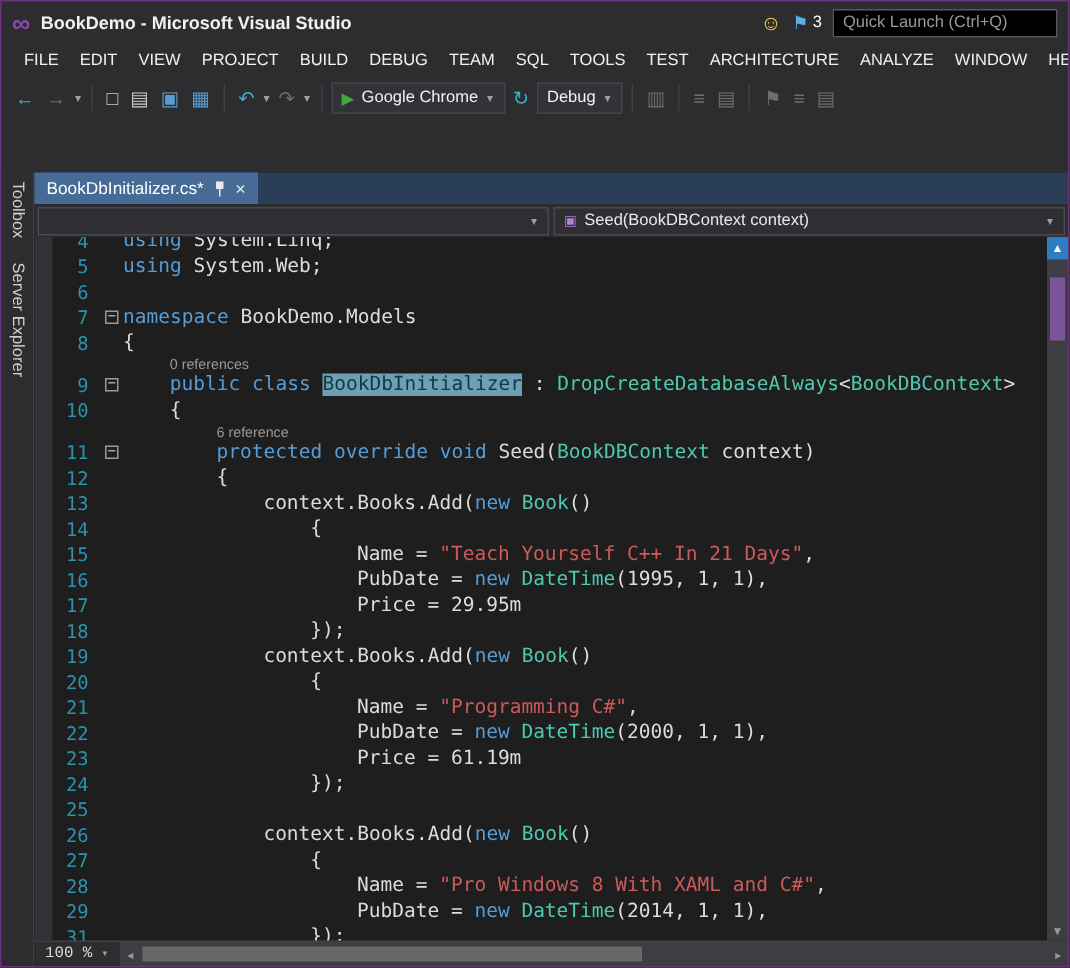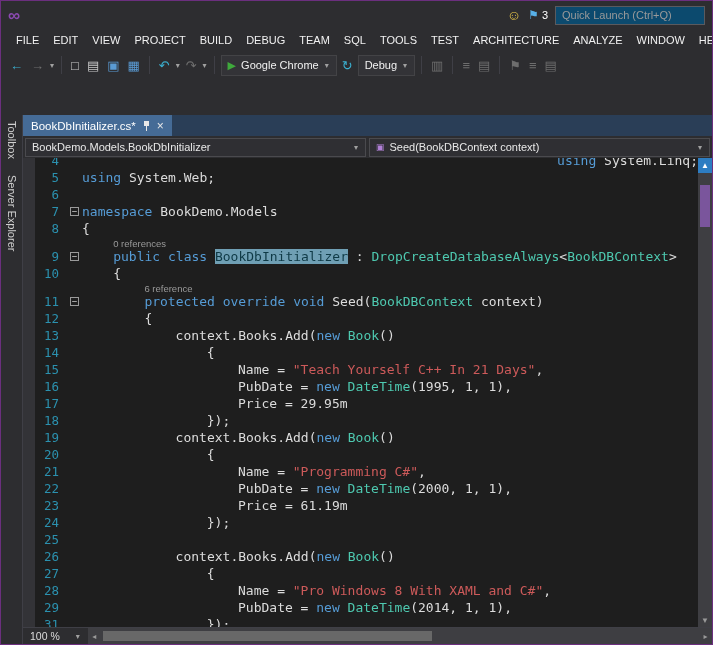--- a/index.html
+++ b/index.html
@@ -16,21 +16,21 @@
   
   .titlebar { height:28px; display:flex; align-items:center; padding:0 7px; gap:7px; flex:0 0 auto; }
   .logo { color:var(--logo-purple); font-size:17px; font-weight:bold; line-height:1; }
   .title-text { color:#f1f1f1; font-size:12px; font-weight:bold; }
   .title-right { margin-left:auto; display:flex; align-items:center; gap:7px; }
   .smiley { color:var(--smiley-yellow); font-size:14px; }
   .flag-wrap { display:flex; align-items:center; gap:3px; }
   .flag { color:var(--flag-blue); font-size:12px; }
   .flag-count { color:#ffffff; font-size:11px; }
   .quicklaunch {
-    width:150px; height:19px; background:#0c4a6e; border:1px solid #5a5a5e;
+    width:150px; height:19px; background:#000000; border:1px solid #5a5a5e;
     color:#999999; font-size:11px; line-height:17px; padding:0 6px;
     white-space:nowrap; overflow:hidden;
   }
   
   .menubar { height:22px; display:flex; align-items:center; padding:0 8px; flex:0 0 auto; }
   .mi { color:#f1f1f1; font-size:11px; padding:3px 7px; cursor:default; }
   
   .toolbar { height:28px; display:flex; align-items:center; padding:0 6px; gap:2px; flex:0 0 auto; }
   .tb-ic { font-size:13px; padding:1px 3px; line-height:1; }
   .caret { font-size:8px; color:#a0a0a0; padding:0 1px; }
@@ -93,33 +93,34 @@
   .tok-p { color:var(--plain); }
   .tok-h { background:var(--highlight-bg); color:var(--highlight-fg); }
   
   .vscroll { width:14px; flex:0 0 auto; background:var(--scroll-track); display:flex; flex-direction:column; }
   .vs-blue { height:15px; background:var(--scroll-btn-blue); color:#ffffff; font-size:8px; display:flex; align-items:center; justify-content:center; }
   .vs-track { flex:1 1 auto; position:relative; }
   .vs-thumb { position:absolute; top:12px; left:2px; width:10px; height:42px; background:var(--scroll-thumb); }
   .vs-btn { height:13px; color:#999999; font-size:8px; display:flex; align-items:center; justify-content:center; }
   
   .bottombar { height:17px; flex:0 0 auto; background:var(--chrome-bg); display:flex; align-items:center; border-top:1px solid #3f3f46; }
-  .zoom { display:flex; align-items:center; gap:15px; padding:0 7px; color:#dcdcdc; font-size:10.5px; flex:0 0 auto; }
+  .zoom { display:flex; align-items:center; gap:5px; padding:0 7px; color:#dcdcdc; font-size:10.5px; flex:0 0 auto;font-family:Liberation Mono, monospace; }
   .hscroll { flex:1 1 auto; height:16px; background:var(--scroll-track); position:relative; display:flex; align-items:center; }
   .hs-btn { width:13px; color:#999999; font-size:8px; text-align:center; flex:0 0 auto; }
   .hs-track { flex:1 1 auto; height:16px; position:relative; }
   .hs-thumb { position:absolute; left:2px; top:3px; height:10px; width:55%; background:#686868; }
 </style>
 </head>
 <body>
 
 <div class="window">
 
   <div class="titlebar">
     <span class="logo">∞</span>
+    <span class="title-text">BookDemo - Microsoft Visual Studio</span>
     <div class="title-right">
       <span class="smiley">☺</span>
       <div class="flag-wrap">
         <span class="flag">⚑</span>
         <span class="flag-count">3</span>
       </div>
       <div class="quicklaunch">Quick Launch (Ctrl+Q)</div>
     </div>
   </div>
 
@@ -187,38 +188,37 @@
       <div class="tabbar">
         <div class="tab">
           <span>BookDbInitializer.cs*</span>
           <span class="pin"></span>
           <span class="tab-close">×</span>
         </div>
       </div>
 
       <div class="navbar">
         <div class="nav-dd">
-          <span class="nav-dd-text">BookDemo.Models.BookDbInitializer</span>
           <span class="caret">▾</span>
         </div>
         <div class="nav-dd">
           <span class="method-ic">▣</span>
           <span class="nav-dd-text">Seed(BookDBContext context)</span>
           <span class="caret">▾</span>
         </div>
       </div>
 
       <div class="editor">
         <div class="code-area">
           <div class="gutter-strip"></div>
           <div class="code-rows" id="code-rows">
               <div class="crow">
                 <div class="lnum">4</div>
                 <div class="fold"></div>
-                <div class="ccode" style="padding-left: 0px; text-align: right;"><span class="tok-k">using</span><span class="tok-p"> System.Linq;</span></div>
+                <div class="ccode" style="padding-left: 0px;"><span class="tok-k">using</span><span class="tok-p"> System.Linq;</span></div>
               </div>
               <div class="crow">
                 <div class="lnum">5</div>
                 <div class="fold"></div>
                 <div class="ccode" style="padding-left: 0px;"><span class="tok-k">using</span><span class="tok-p"> System.Web;</span></div>
               </div>
               <div class="crow">
                 <div class="lnum">6</div>
                 <div class="fold"></div>
                 <div class="ccode" style="padding-left: 0px;"></div>

